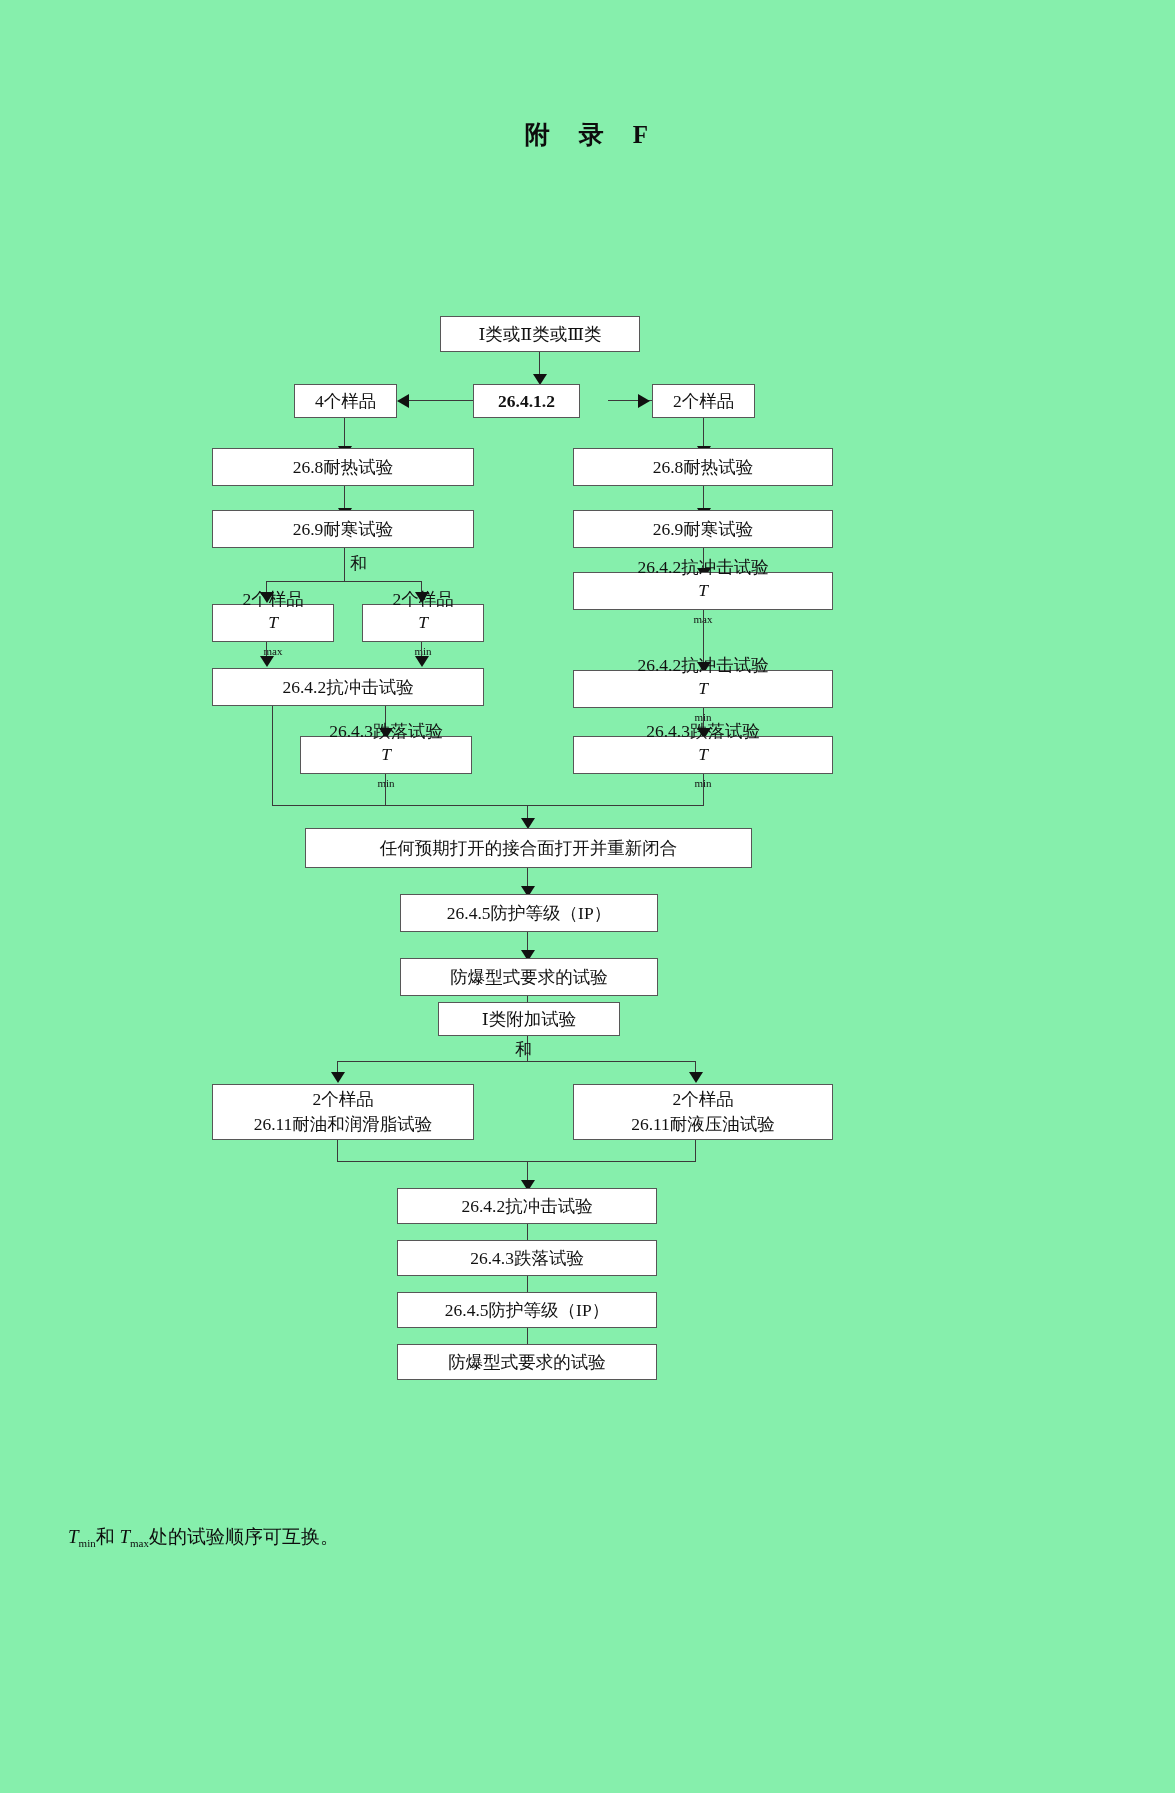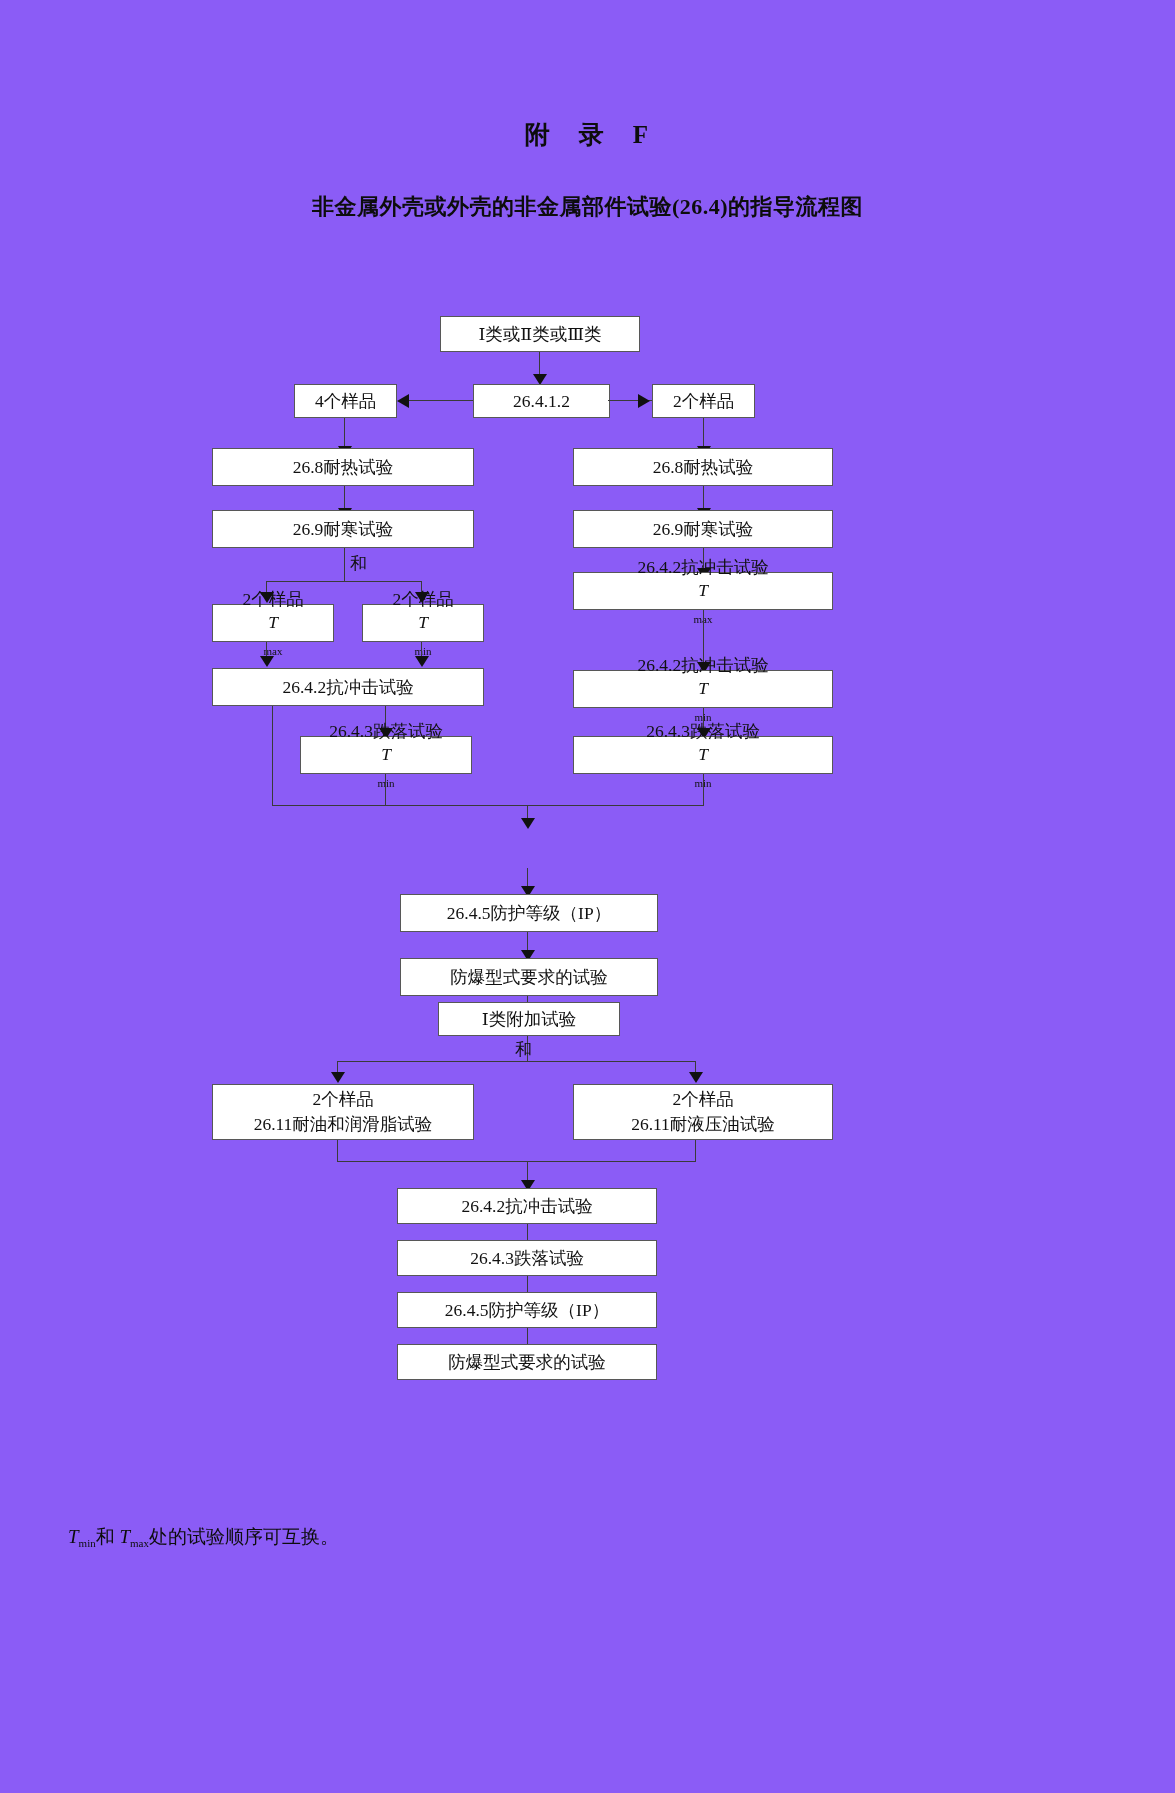--- a/index.html
+++ b/index.html
@@ -4,21 +4,21 @@
 <style>
   html,body{margin:0;padding:0;background:#ffffff;}
   body{
     width:1175px;height:1793px;position:relative;
     font-family:"Liberation Serif","DejaVu Serif",serif;
     color:#0d0d0d;
     -webkit-font-smoothing:antialiased;
   }
   .page{
     position:absolute;left:0;top:0;width:1175px;height:1793px;
-    background:#8b5cf6;overflow:hidden;
+    background:#86efac;overflow:hidden;
   }
   
   .appendix-title{
     position:absolute;left:0;top:118px;width:1175px;text-align:center;
     font-weight:bold;font-size:25px;letter-spacing:2px;
     font-family:"Liberation Serif","DejaVu Serif",serif;
   }
   .appendix-sub{
     position:absolute;left:0;top:158px;width:1175px;text-align:center;
     font-weight:bold;font-size:22px;
@@ -78,32 +78,31 @@
   .caption .gap{display:inline-block;width:26px;}
 </style>
 </head>
 <body>
 
 <div class="page">
 
   <div class="appendix-title">
     <span>附　录　F</span>
   </div>
-  <div class="appendix-name">非金属外壳或外壳的非金属部件试验(26.4)的指导流程图</div>
 
 
   <div class="chart">
 
     <div class="node" style="left:440px;top:16px;width:200px;height:36px;">
       <span>Ⅰ类或Ⅱ类或Ⅲ类</span>
     </div>
     <div class="vline" style="left:539px;top:52px;width:1.4px;height:24px;"></div>
     <div class="arrow-d" style="left:533px;top:74px;"></div>
 
-    <div class="node" style="left:473px;top:84px;width:137px;height:34px;">
+    <div class="node" style="left:473px;top:84px;width:107px;height:34px;font-weight:bold;">
       <span>26.4.1.2</span>
     </div>
 
     <div class="hline" style="left:409px;top:100px;width:64px;"></div>
     <div class="arrow-l" style="left:397px;top:94px;"></div>
     <div class="node" style="left:294px;top:84px;width:103px;height:34px;">
       <span>4个样品</span>
     </div>
 
     <div class="hline" style="left:608px;top:100px;width:63px;"></div>
@@ -194,20 +193,23 @@
 
     <div class="node" style="left:573px;top:436px;width:260px;height:38px;">
       <span><span>26.4.3跌落试验</span><span class="ital">T</span><sub>min</sub></span>
     </div>
     <div class="vline" style="left:703px;top:474px;height:32px;"></div>
 
     <div class="hline" style="left:527px;top:505px;width:177px;"></div>
     <div class="vline" style="left:527px;top:505px;height:18px;"></div>
     <div class="arrow-d" style="left:521px;top:518px;"></div>
 
+    <div class="node" style="left:305px;top:528px;width:447px;height:40px;">
+      <span>任何预期打开的接合面打开并重新闭合</span>
+    </div>
 
     <div class="vline" style="left:527px;top:568px;height:22px;"></div>
     <div class="arrow-d" style="left:521px;top:586px;"></div>
 
     <div class="node" style="left:400px;top:594px;width:258px;height:38px;">
       <span>26.4.5防护等级（IP）</span>
     </div>
 
     <div class="vline" style="left:527px;top:632px;height:22px;"></div>
     <div class="arrow-d" style="left:521px;top:650px;"></div>

